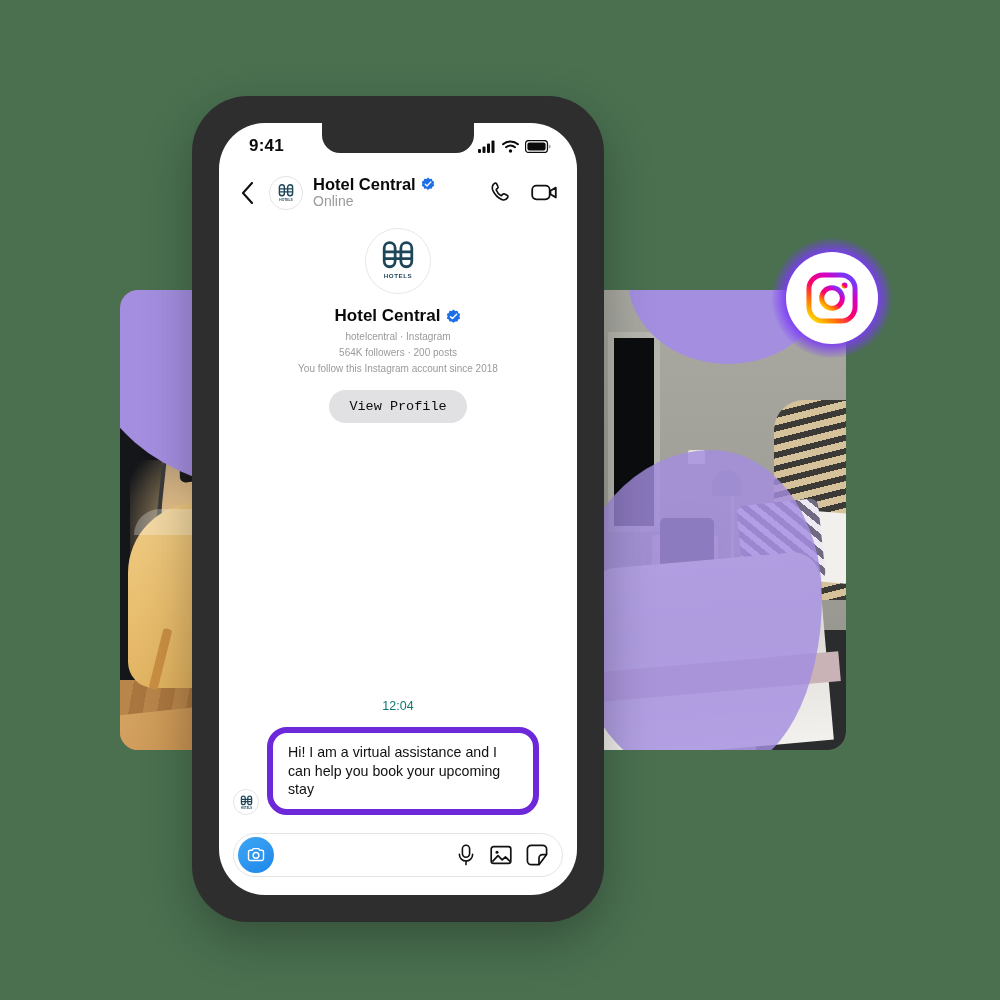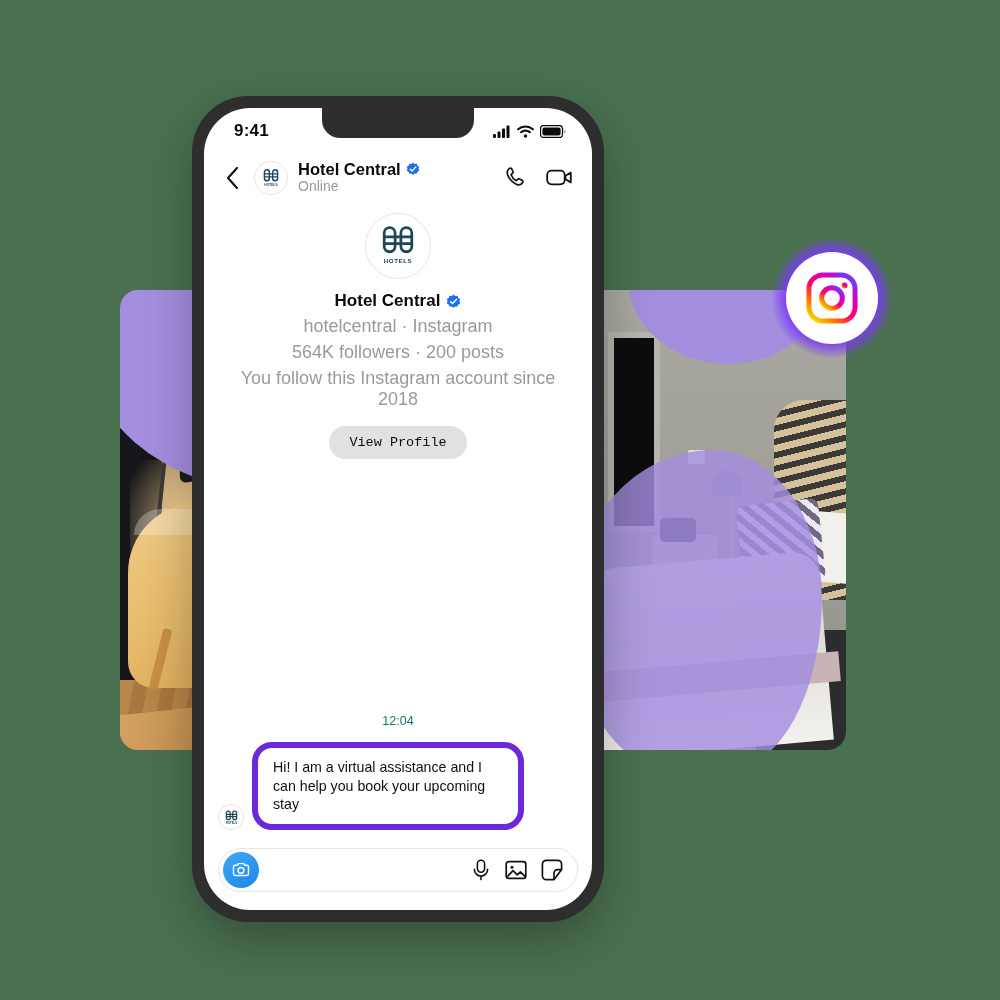--- a/index.html
+++ b/index.html
@@ -149,21 +149,21 @@
     position:absolute; left:14px; top:14px; width:92px; height:92px;
     border-radius:50%; background:#fff;
     display:flex; align-items:center; justify-content:center;
   }
 
   
   .phone {
     position:absolute; left:192px; top:96px;
     width:412px; height:826px;
     background:#2e2e2e; border-radius:56px;
-    padding:12px;
+    padding:27px;
     box-shadow: 0 18px 50px rgba(0,0,0,.28);
   }
   .screen {
     position:relative; width:100%; height:100%;
     background:#fff; border-radius:46px; overflow:hidden;
   }
   .notch {
     position:absolute; left:50%; top:0; transform:translateX(-50%);
     width:152px; height:30px; background:#2e2e2e;
     border-radius: 0 0 18px 18px; z-index:6;
@@ -204,21 +204,21 @@
   }
   .big-avatar {
     width:66px; height:66px; border-radius:50%;
     border:1px solid #e7e7ea; background:#fff;
     display:flex; align-items:center; justify-content:center;
   }
   .p-name {
     margin-top:12px; font-size:17px; font-weight:700; color:#0a0a0a;
     display:flex; align-items:center; gap:6px;
   }
-  .p-line { margin-top:5px; font-size:18px; color:#9a9a9e; text-align:center; }
+  .p-line { margin-top:5px; font-size:10px; color:#9a9a9e; text-align:center; }
   .view-btn {
     margin-top:16px; background:#e1e1e4; border:none; color:#0d0d0d;
     font-size:13.5px; font-family:Liberation Mono, monospace;
     padding: 9px 20px; border-radius:18px; cursor:pointer;
   }
 
   
   .messages { flex:1; display:flex; flex-direction:column; justify-content:flex-end; padding: 0 14px 8px; }
   .msg-time { text-align:center; font-size:12.5px; color:#0f766e; margin-bottom:14px; }
   .msg-row { display:flex; align-items:flex-end; gap:8px; }

